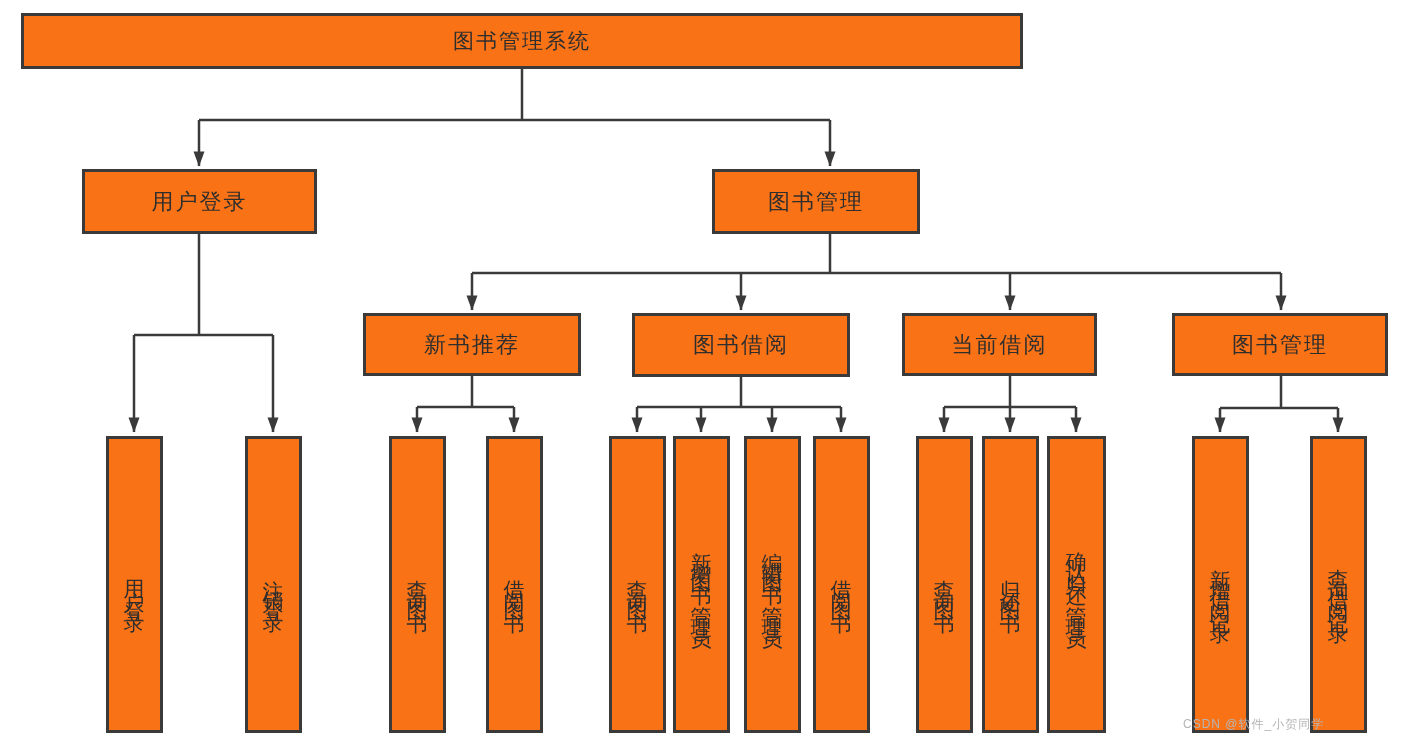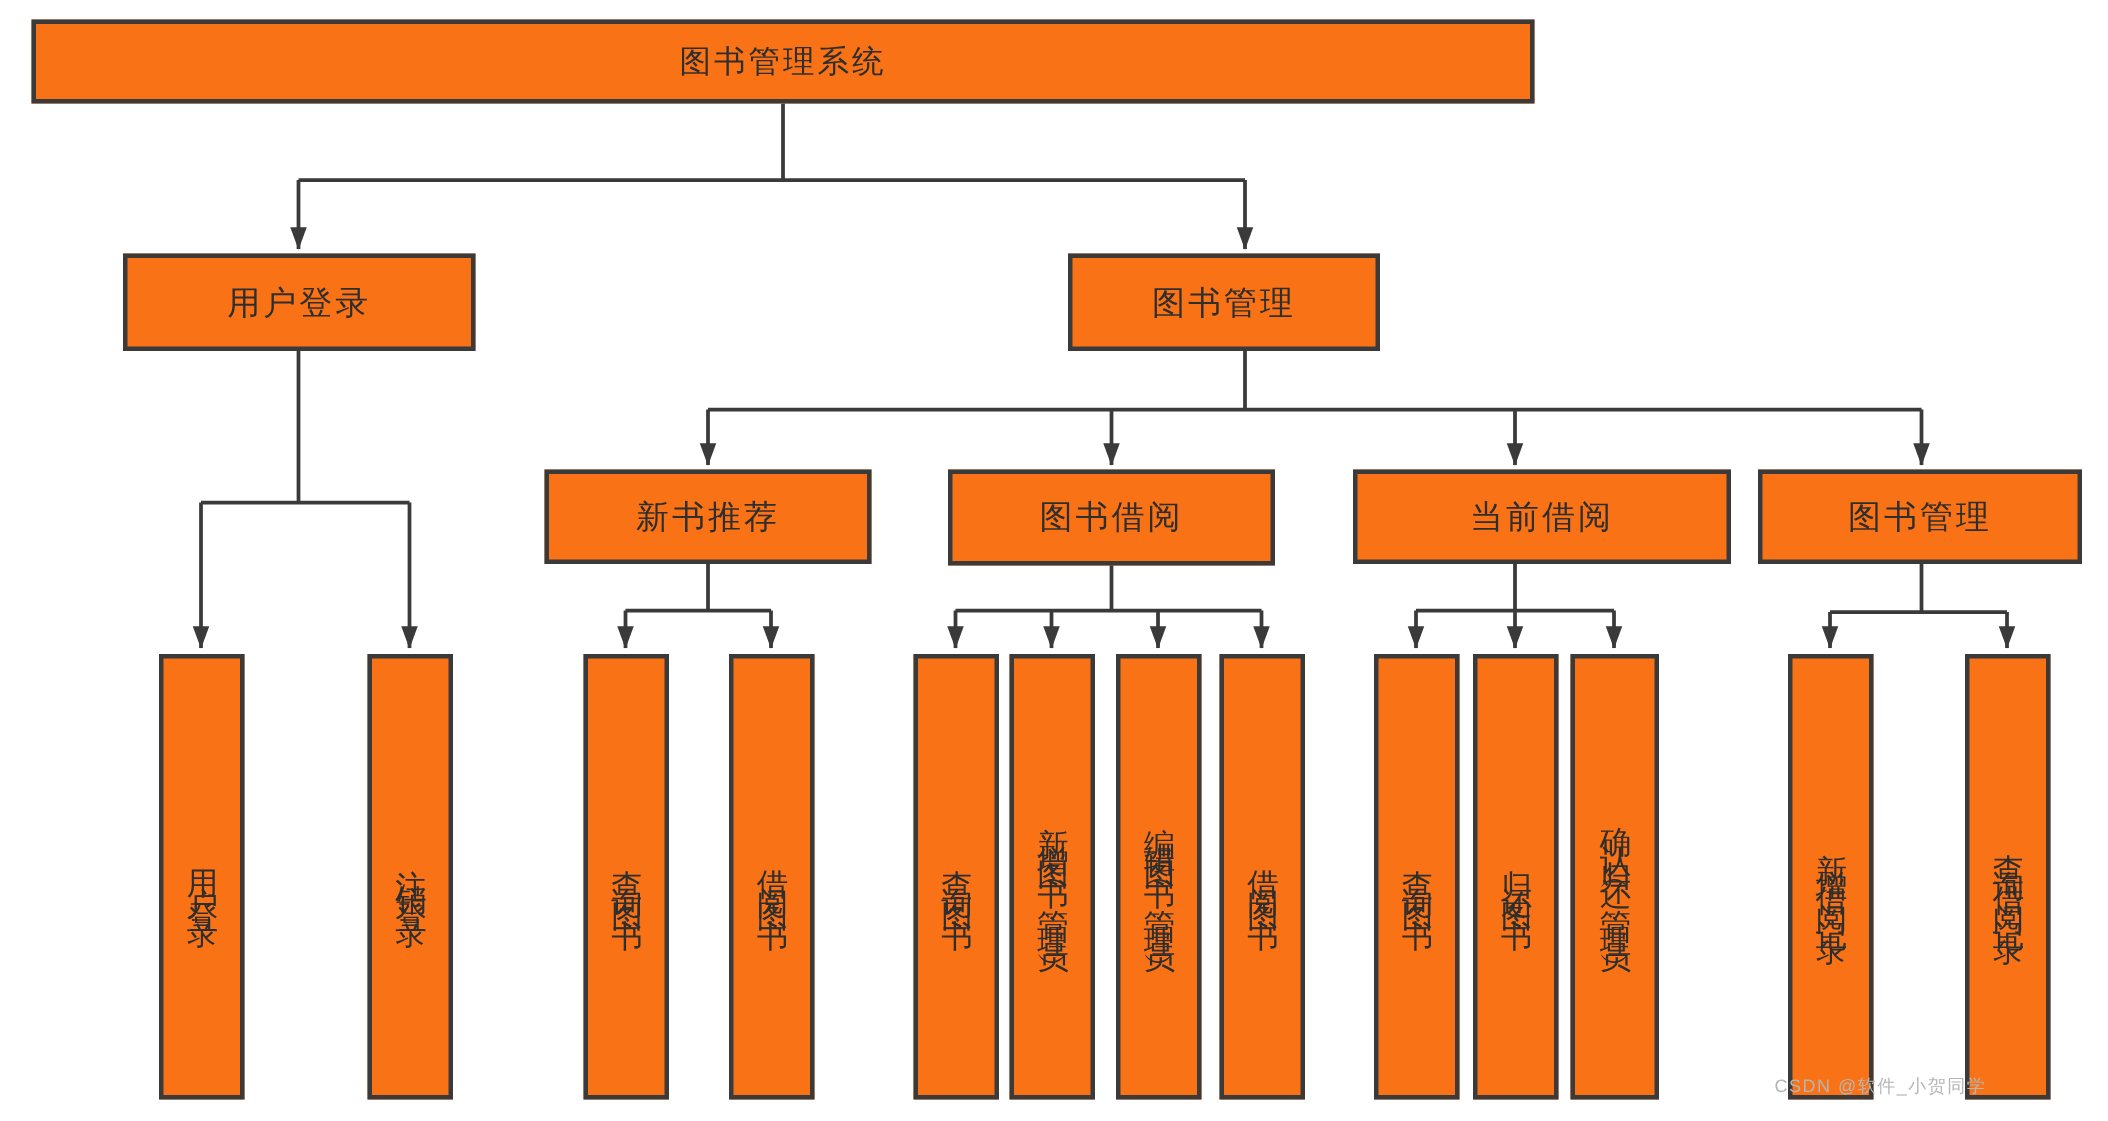--- a/index.html
+++ b/index.html
@@ -115,21 +115,21 @@
   <div class="box" style="left:712px;top:169px;width:208px;height:65px;">
     <span class="hlabel">图书管理</span>
   </div>
 
   <div class="box" style="left:363px;top:313px;width:218px;height:63px;">
     <span class="hlabel">新书推荐</span>
   </div>
   <div class="box" style="left:632px;top:313px;width:218px;height:64px;">
     <span class="hlabel">图书借阅</span>
   </div>
-  <div class="box" style="left:902px;top:313px;width:252px;height:63px;">
+  <div class="box" style="left:902px;top:313px;width:195px;height:63px;">
     <span class="hlabel">当前借阅</span>
   </div>
   <div class="box" style="left:1172px;top:313px;width:216px;height:63px;">
     <span class="hlabel">图书管理</span>
   </div>
 
   <div class="box" style="left:106px;top:436px;width:57px;height:297px;">
     <span class="vlabel">用户登录</span>
   </div>
   <div class="box" style="left:245px;top:436px;width:57px;height:297px;">

